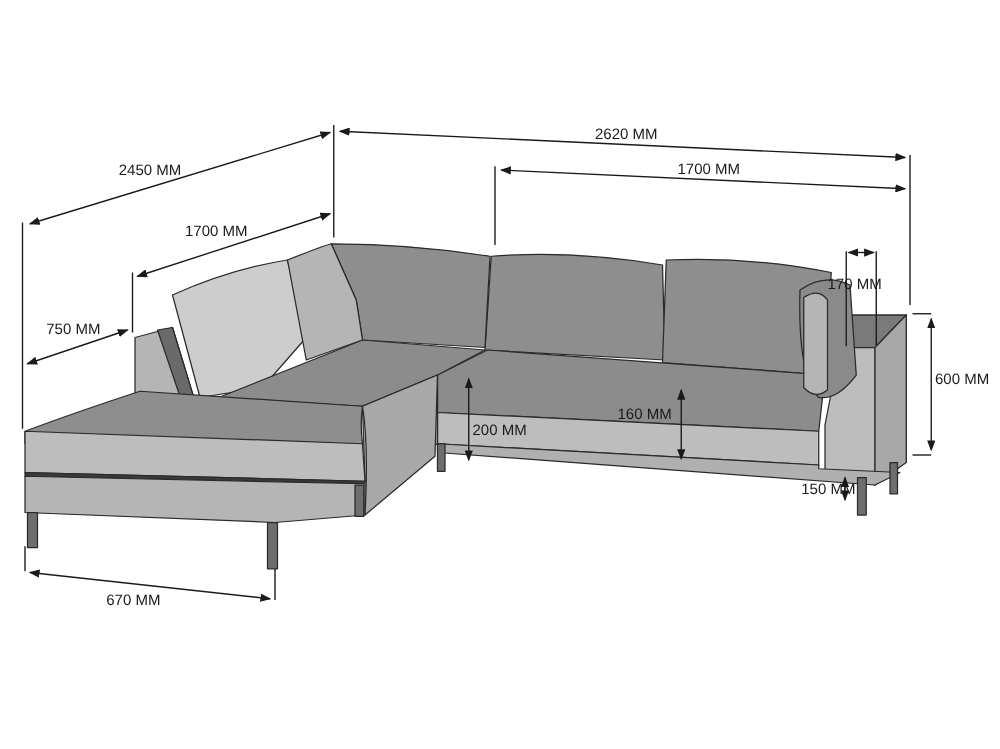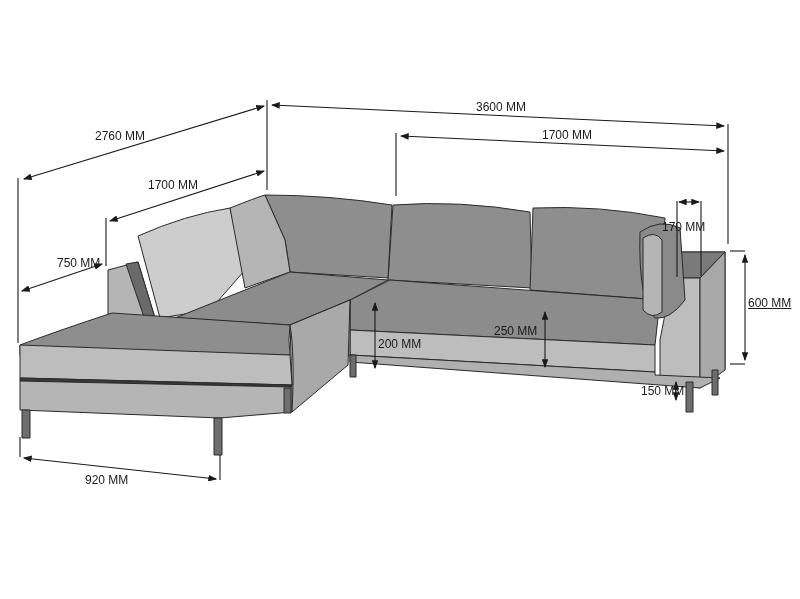--- a/index.html
+++ b/index.html
@@ -90,24 +90,24 @@
     <line x1="22" y1="291" x2="102" y2="264" marker-start="url(#ah)" marker-end="url(#ah)"></line>
     <line x1="679" y1="202" x2="699" y2="202" marker-start="url(#ah)" marker-end="url(#ah)"></line>
     <line x1="745" y1="255" x2="745" y2="360" marker-start="url(#ah)" marker-end="url(#ah)"></line>
     <line x1="375" y1="303" x2="375" y2="368" marker-start="url(#ah)" marker-end="url(#ah)"></line>
     <line x1="545" y1="312" x2="545" y2="367" marker-start="url(#ah)" marker-end="url(#ah)"></line>
     <line x1="676" y1="382" x2="676" y2="400" marker-start="url(#ah)" marker-end="url(#ah)"></line>
     <line x1="24" y1="458" x2="216" y2="479" marker-start="url(#ah)" marker-end="url(#ah)"></line>
   </g>
 </svg>
 
-<span class="lbl" style="left:95px;top:129px;">2760 MM</span>
-<span class="lbl" style="left:476px;top:100px;">3600 MM</span>
+<span class="lbl" style="left:95px;top:129px;">2450 MM</span>
+<span class="lbl" style="left:476px;top:100px;">2620 MM</span>
 <span class="lbl" style="left:148px;top:178px;">1700 MM</span>
 <span class="lbl" style="left:542px;top:128px;">1700 MM</span>
-<span class="lbl" style="left:37px;top:256px;margin-left:20px;">750 MM</span>
+<span class="lbl" style="left:37px;top:256px;">750 MM</span>
 <span class="lbl" style="left:662px;top:187px;margin-top:33px;">170 MM</span>
-<span class="lbl" style="left:748px;top:296px;text-decoration:underline;">600 MM</span>
+<span class="lbl" style="left:748px;top:296px;">600 MM</span>
 <span class="lbl" style="left:378px;top:337px;">200 MM</span>
-<span class="lbl" style="left:494px;top:324px;">250 MM</span>
+<span class="lbl" style="left:494px;top:324px;">160 MM</span>
 <span class="lbl" style="left:621px;top:384px;margin-left:20px;">150 MM</span>
-<span class="lbl" style="left:85px;top:473px;">920 MM</span>
+<span class="lbl" style="left:85px;top:473px;">670 MM</span>
 </div>
 
 </body></html>

